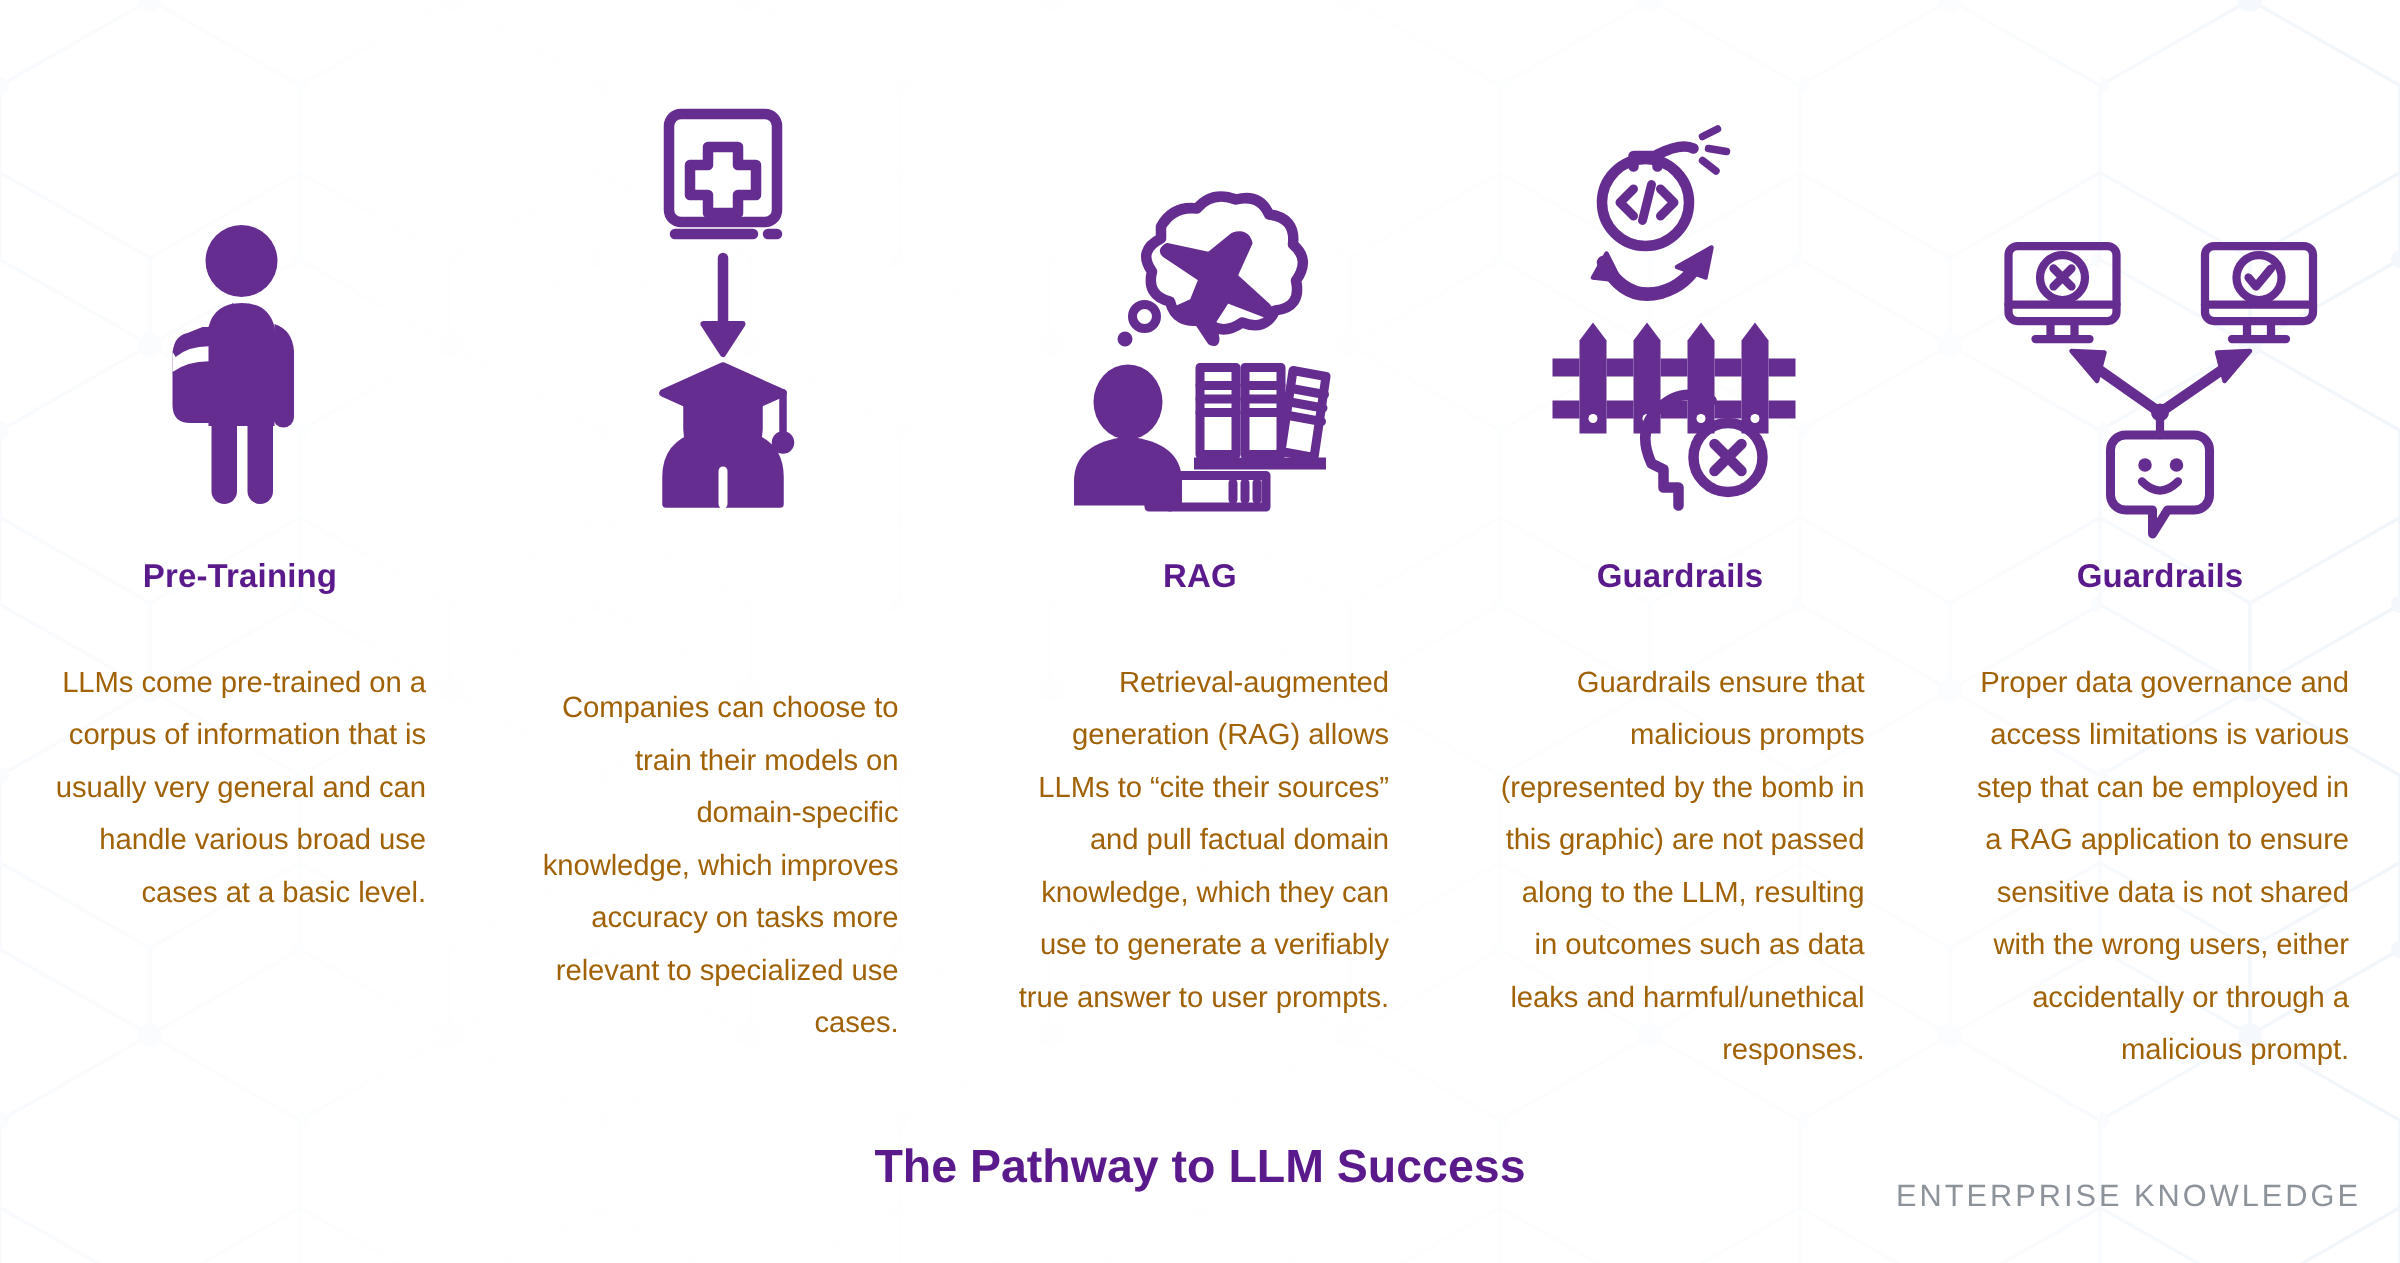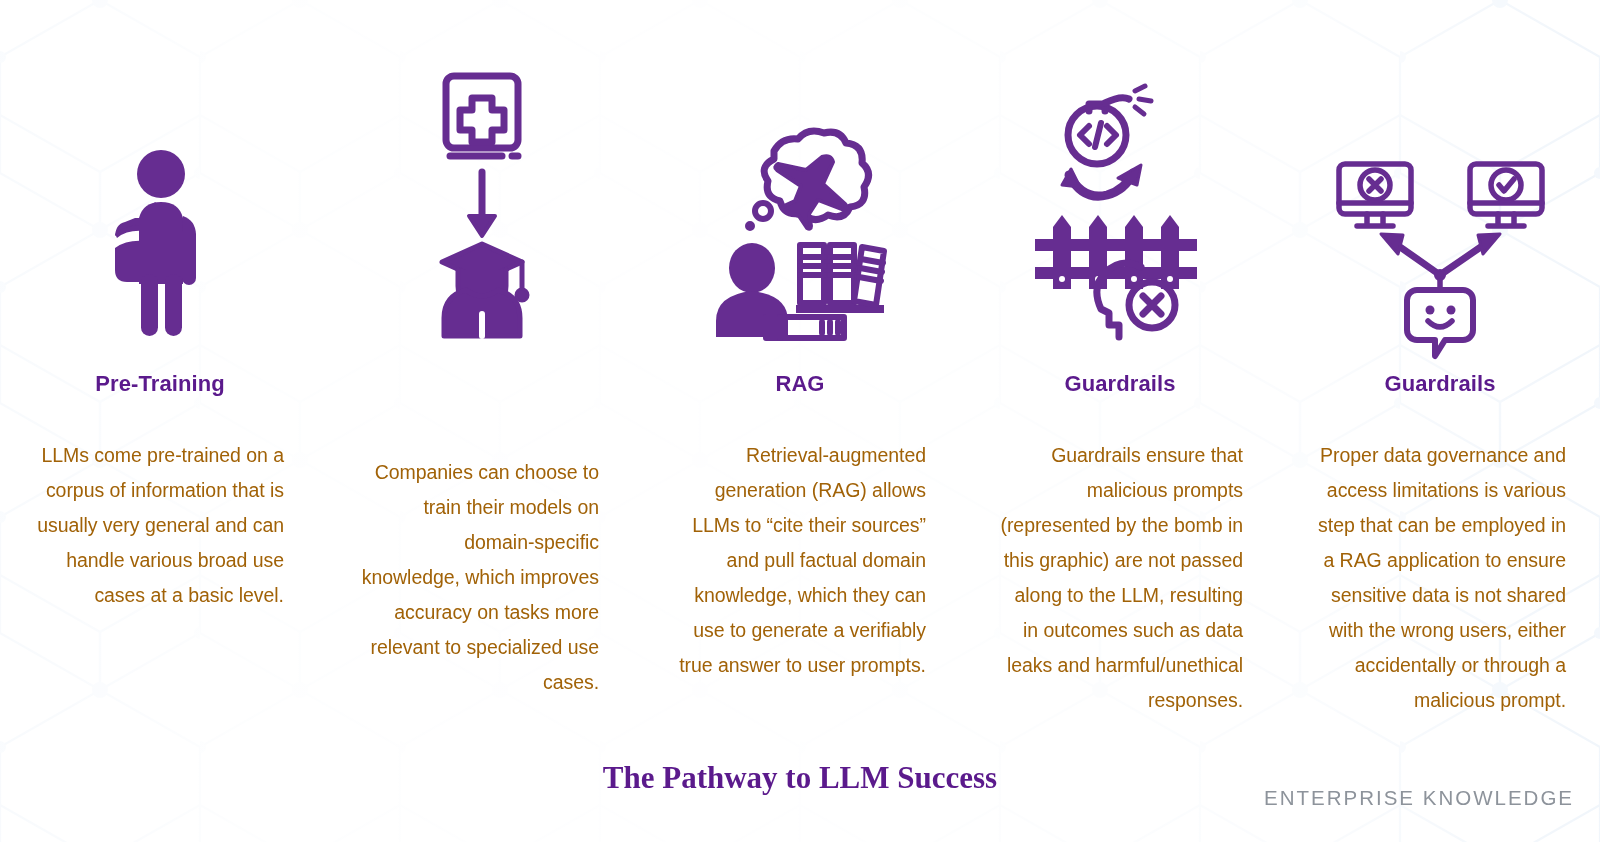--- a/index.html
+++ b/index.html
@@ -87,21 +87,20 @@
   #footer-title{
     position:absolute;
     left:0; right:0;
     top:760px;
     text-align:center;
     font-size:31px;
     font-weight:700;
     color:#5B1A8C;
     letter-spacing:0px;
     z-index:3;
-    font-family:Liberation Serif, serif;
   }
   #brand-logo{
     position:absolute;
     right:26px;
     top:786px;
     font-size:20.5px;
     letter-spacing:2.0px;
     color:#8d939b;
     font-weight:400;
     z-index:3;

